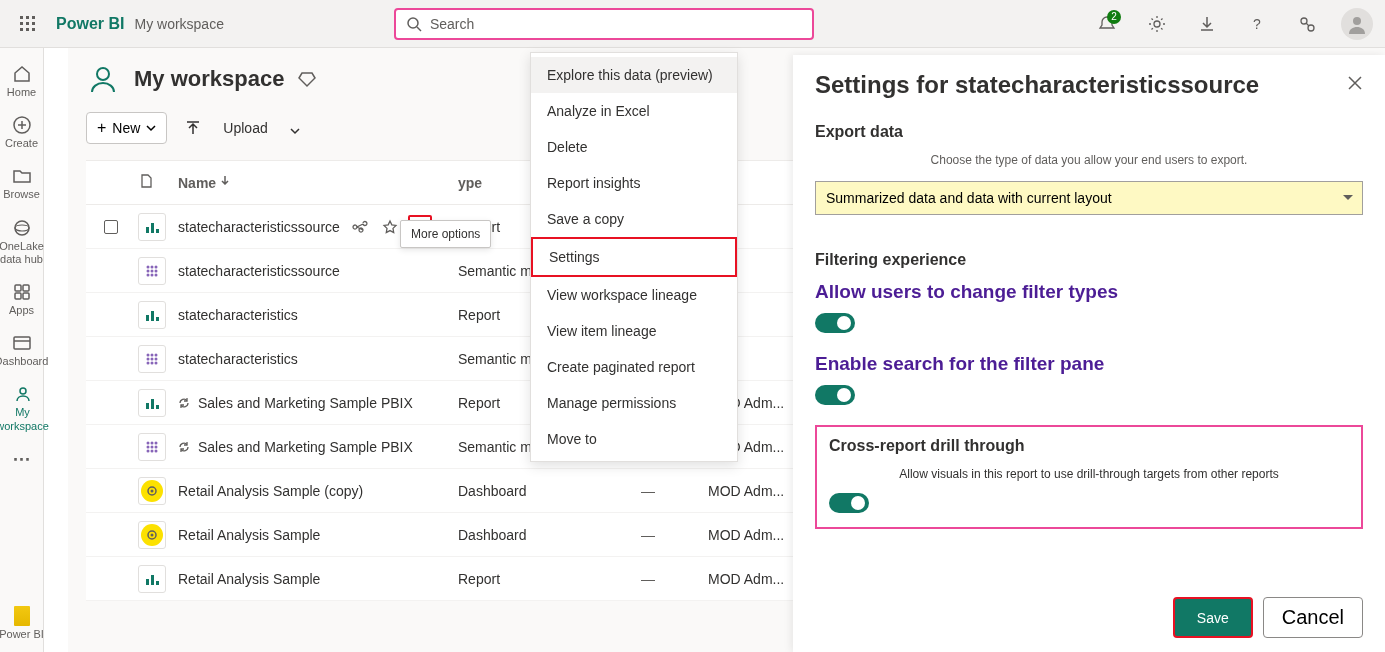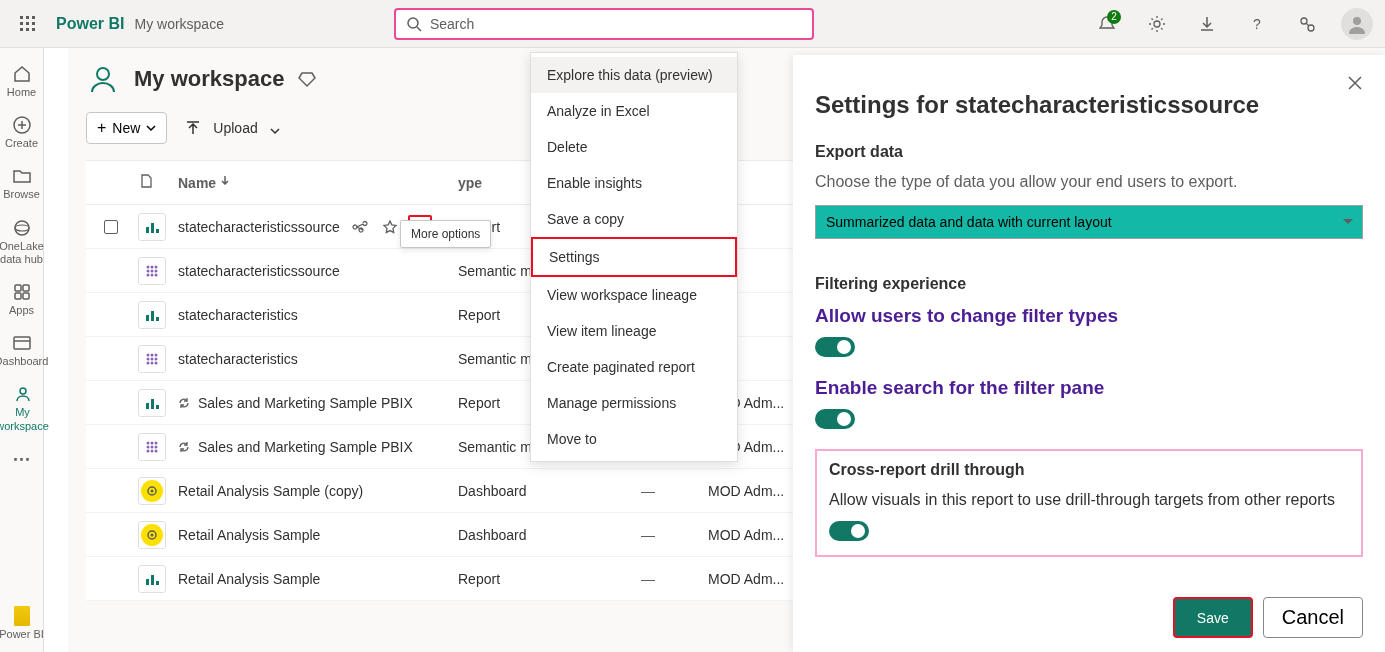--- a/index.html
+++ b/index.html
@@ -26,21 +26,21 @@
 .pbi-logo { width: 16px; height: 20px; background: linear-gradient(180deg, #f2c811 0%, #e6b800 100%); border-radius: 1px; }
 
 
 .main { position: absolute; left: 68px; top: 48px; right: 0; bottom: 0; background: #faf9f8; padding: 14px 14px 0 18px; }
 .ws-header { display: flex; align-items: center; gap: 14px; margin-bottom: 16px; }
 .ws-icon { width: 34px; height: 34px; color: #117865; }
 .ws-title { font-size: 22px; font-weight: 600; }
 .diamond { color: #605e5c; }
 .toolbar { display: flex; gap: 18px; align-items: center; margin-bottom: 16px; }
 .btn { height: 32px; padding: 0 10px; background: #fff; border: 1px solid #c8c6c4; border-radius: 4px; display: flex; align-items: center; gap: 6px; cursor: pointer; font-size: 14px; }
-.upload-btn { border: none; background: transparent; display: flex; align-items: flex-end; gap: 12px; cursor: pointer; }
+.upload-btn { border: none; background: transparent; display: flex; align-items: flex-end; gap: 22px; cursor: pointer; }
 
 
 .table-wrap { background: #fff; border-top: 1px solid #edebe9; }
 .table-head { display: flex; align-items: center; height: 44px; padding: 0 18px; border-bottom: 1px solid #edebe9; color: #605e5c; font-weight: 600; }
 .col-check { width: 34px; }
 .col-icon { width: 40px; }
 .col-name { flex: 0 0 280px; display: flex; align-items: flex-start; gap: 4px; }
 .col-type { width: 130px; }
 .col-a { width: 120px; text-align: center; }
 .col-owner { width: 120px; }
@@ -59,33 +59,33 @@
 .more-highlight { border: 2px solid #e81123; padding: 4px 6px; border-radius: 2px; }
 .tooltip { position: absolute; top: 220px; left: 400px; background: #fff; border: 1px solid #c8c6c4; box-shadow: 0 2px 6px rgba(0,0,0,0.1); padding: 6px 10px; font-size: 12px; border-radius: 2px; z-index: 5; }
 
 
 .context-menu { position: absolute; top: 52px; left: 530px; width: 208px; background: #fff; border: 1px solid #e1dfdd; box-shadow: 0 4px 12px rgba(0,0,0,0.12); z-index: 10; padding: 4px 0; }
 .menu-item { padding: 10px 16px; cursor: pointer; font-size: 14px; }
 .menu-item.first { background: #f3f2f1; }
 .menu-item.highlight { border: 2px solid #e81123; padding-left: 16px; }
 
 
-.panel { position: absolute; top: 55px; right: 0; width: 592px; bottom: 0; background: #fff; z-index: 20; padding: 36px 22px; box-shadow: -2px 0 8px rgba(0,0,0,0.08); }
+.panel { position: absolute; top: 55px; right: 0; width: 592px; bottom: 0; background: #fff; z-index: 20; padding: 16px 22px; box-shadow: -2px 0 8px rgba(0,0,0,0.08); }
 .panel-close { position: absolute; top: 20px; right: 22px; cursor: pointer; color: #605e5c; }
 .panel h1 { font-size: 24px; font-weight: 700; margin-bottom: 24px; }
 .panel h2 { font-size: 16px; font-weight: 700; margin-bottom: 12px; }
-.panel p { font-size: 16px; color: #605e5c; margin-bottom: 14px; }
+.panel p { font-size: 12px; color: #605e5c; margin-bottom: 14px; text-align: center; }
 .panel .label { font-size: 19px; color: #4c1d95; margin-bottom: 10px; font-weight: bold; }
-.select { width: 100%; height: 34px; border: 1px solid #a19f9d; background: #14b8a6; padding: 0 10px; font-size: 14px; margin-bottom: 24px; appearance: none; position: relative; }
+.select { width: 100%; height: 34px; border: 1px solid #a19f9d; background: #fef9c3; padding: 0 10px; font-size: 14px; margin-bottom: 24px; appearance: none; position: relative; }
 .select-wrap { position: relative; }
 .select-wrap::after { content: ''; position: absolute; right: 10px; top: 14px; border-left: 5px solid transparent; border-right: 5px solid transparent; border-top: 5px solid #605e5c; }
 .toggle { width: 40px; height: 20px; background: #117865; border-radius: 10px; position: relative; cursor: pointer; margin-bottom: 20px; }
 .toggle::after { content: ''; position: absolute; width: 14px; height: 14px; background: #fff; border-radius: 50%; top: 3px; right: 4px; }
 .section { margin-bottom: 12px; }
-.cross-highlight { border: 2px solid #f9a8d4; padding: 10px 12px; margin-bottom: 16px; }
+.cross-highlight { border: 2px solid #ec4899; padding: 10px 12px; margin-bottom: 16px; }
 .panel-footer { position: absolute; bottom: 14px; right: 22px; display: flex; gap: 10px; }
 .btn-primary { background: #117865; color: #fff; border: 2px solid #e81123; padding: 8px 22px; border-radius: 4px; cursor: pointer; font-size: 14px; }
 .btn-secondary { background: #fff; border: 1px solid #8a8886; padding: 8px 18px; border-radius: 4px; cursor: pointer; font-size: 20px; }
 </style>
 </head>
 <body>
 
 <div class="top-header">
   <div class="waffle">
     <svg width="16" height="16" viewBox="0 0 16 16">
@@ -469,21 +469,21 @@
       </div>
   </div>
 </div>
 
 <div class="tooltip">More options</div>
 
 <div class="context-menu">
   <div class="menu-item first">Explore this data (preview)</div>
   <div class="menu-item">Analyze in Excel</div>
   <div class="menu-item">Delete</div>
-  <div class="menu-item">Enable insights</div>
+  <div class="menu-item">Report insights</div>
   <div class="menu-item">Save a copy</div>
   <div class="menu-item highlight">Settings</div>
   <div class="menu-item">View workspace lineage</div>
   <div class="menu-item">View item lineage</div>
   <div class="menu-item">Create paginated report</div>
   <div class="menu-item">Manage permissions</div>
   <div class="menu-item">Move to</div>
 </div>
 
 <div class="panel">

